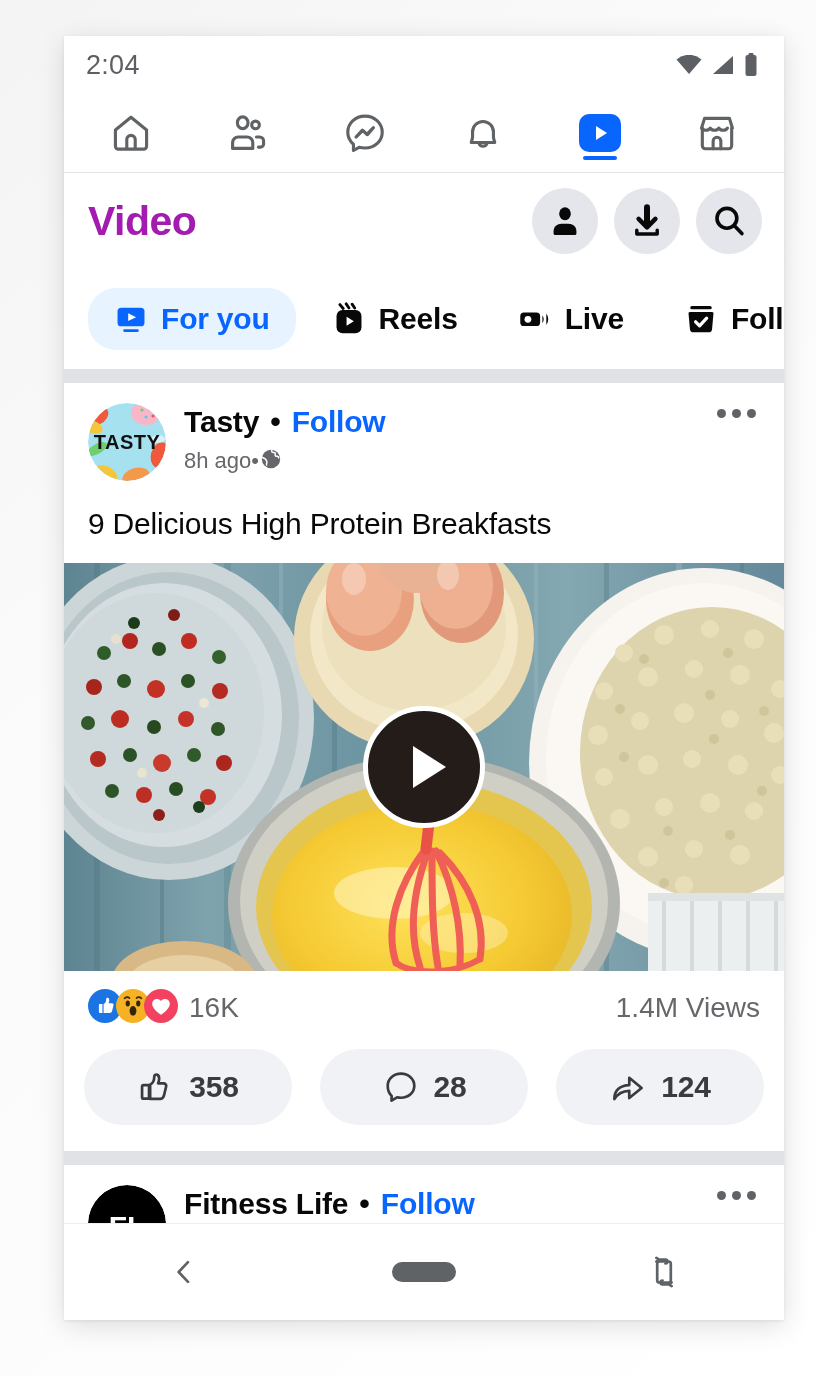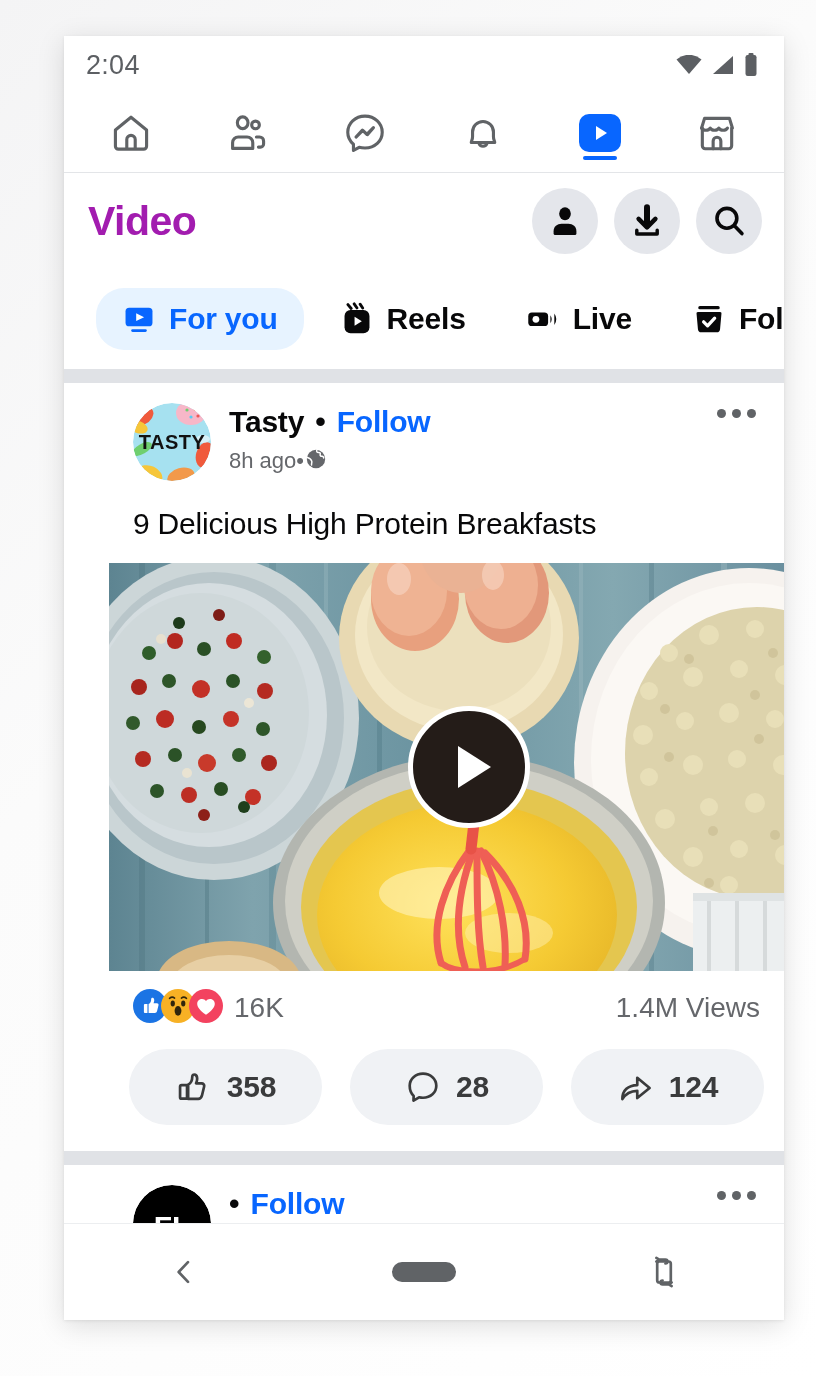--- a/index.html
+++ b/index.html
@@ -106,21 +106,20 @@
   
   .tabstrip {
     flex: 0 0 100px;
     display: flex;
     align-items: center;
     gap: 12px;
     padding: 0 0 0 24px;
     background: #fff;
     overflow: hidden;
     white-space: nowrap;
-    margin-left: 8px;
   }
   .tab {
     display: flex; align-items: center; gap: 13px;
     padding: 14px 24px;
     border-radius: 28px;
     flex: 0 0 auto;
   }
   .tab .tlabel {
     font-size: 30px;
     font-weight: bold;
@@ -133,21 +132,21 @@
 
   
   .feed {
     flex: 1 1 auto;
     background: #e0e2e6;
     overflow: hidden;
     display: flex;
     flex-direction: column;
   }
   .gap { flex: 0 0 14px; background: #e0e2e6; }
-  .card { background: #fff; padding-left: 45px; }
+  .card { background: #fff; }
 
   .posthead {
     display: flex; align-items: flex-start;
     padding: 20px 24px 0 24px;
   }
   .avatar {
     width: 78px; height: 78px;
     border-radius: 50%;
     flex: 0 0 78px;
     overflow: hidden;
@@ -700,20 +699,21 @@
       <div class="card" style="flex:1 1 auto;">
         <div class="posthead">
           <div class="avatar">
             <svg width="78" height="78" viewBox="0 0 78 78">
               <circle cx="39" cy="39" r="39" fill="#000000"></circle>
               <text x="39" y="52" font-family="'Liberation Sans', sans-serif" font-size="30" font-weight="bold" fill="#ffffff" text-anchor="middle">FL</text>
             </svg>
           </div>
           <div class="meta">
             <div class="nameline">
+              <span class="pagename">Fitness Life</span>
               <span class="dot">•</span>
               <span class="followlink">Follow</span>
             </div>
           </div>
           <div class="menubtn">
             <i></i>
               <i></i>
               <i></i>
           </div>
         </div>

